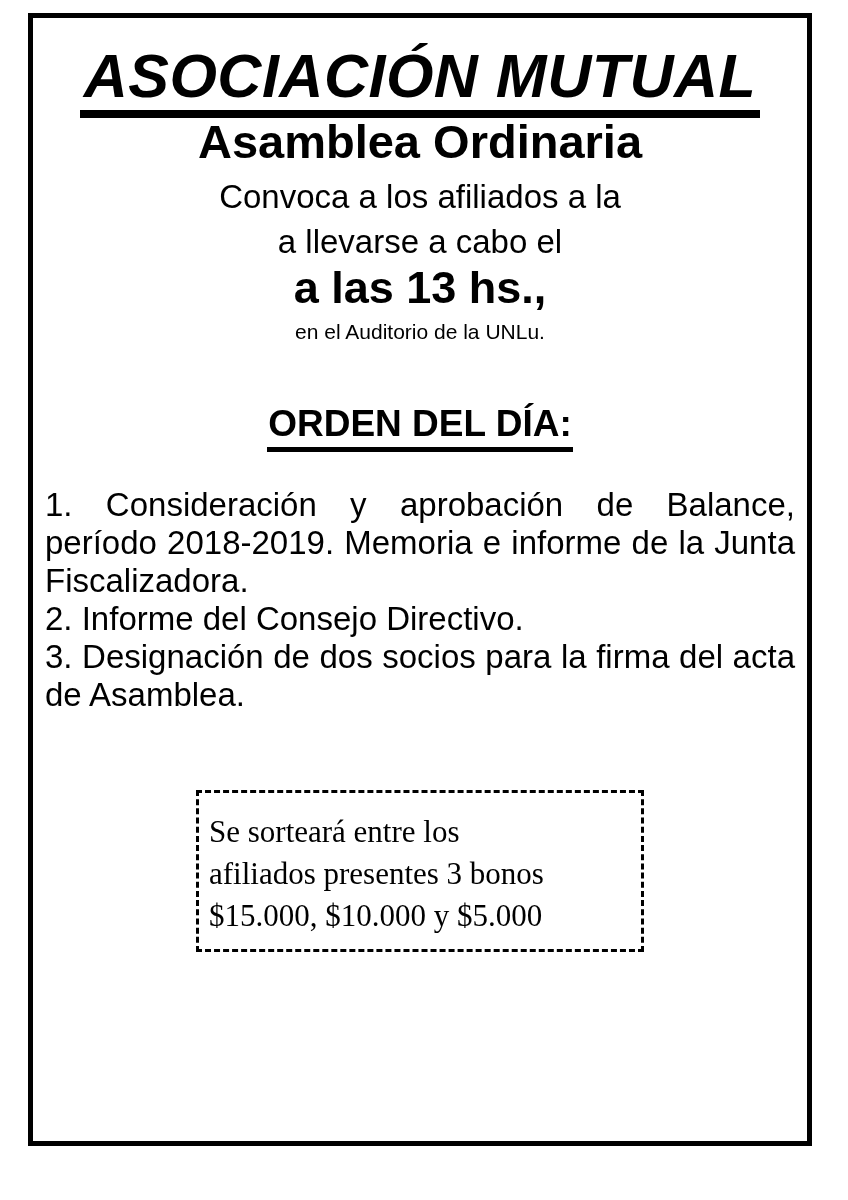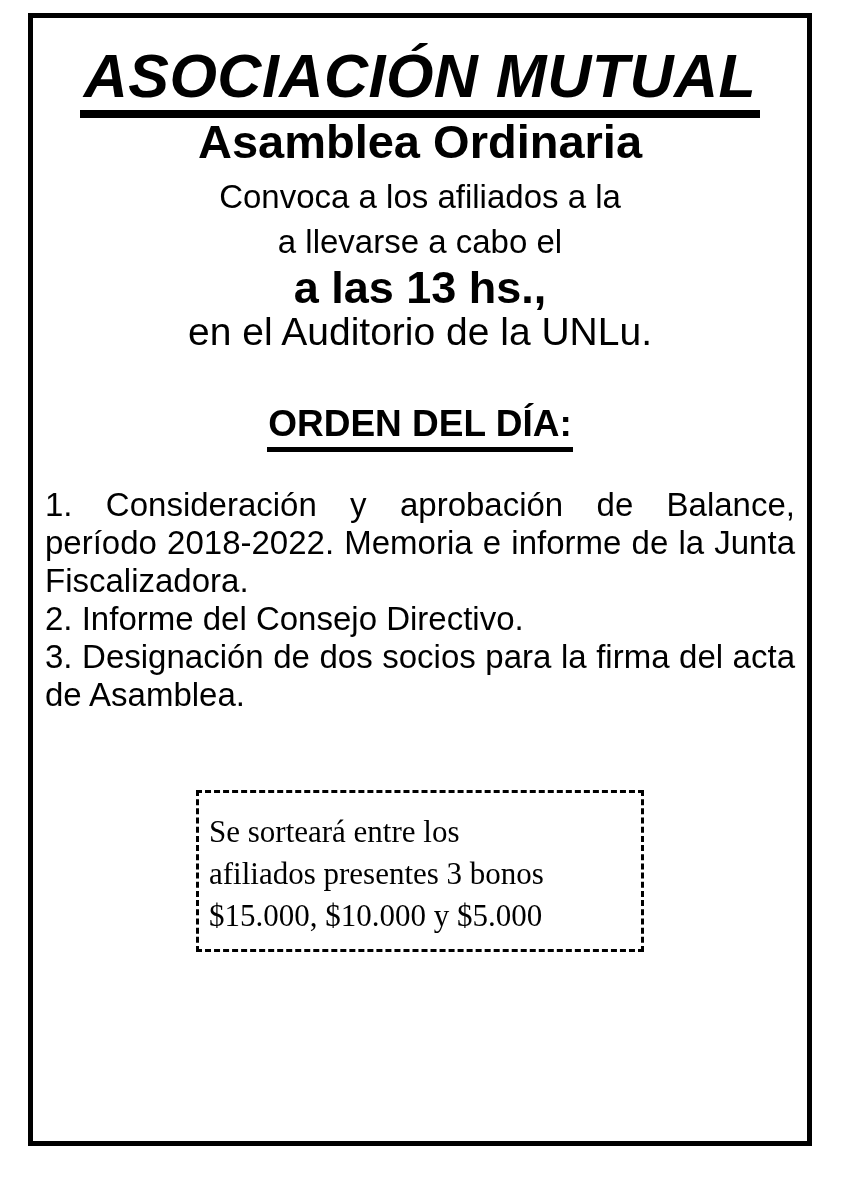--- a/index.html
+++ b/index.html
@@ -42,21 +42,21 @@
     line-height: 1;
     padding: 0 4px 3px 4px;
     border-bottom: 8px solid #000000;
   }
 
   .l-intro   { margin: 14px 0 0 0; font-size: 33px; line-height: 34px; }
   .l-assembly{ margin: 0;          font-size: 47px; line-height: 48px; font-weight: bold; }
   .l-lead    { margin: 10px 0 0 0; font-size: 33px; line-height: 36px; }
   .l-date    { margin: 4px 0 0 0;  font-size: 41px; line-height: 44px; font-weight: bold; }
   .l-time    { margin: 6px 0 0 0;  font-size: 45px; line-height: 44px; font-weight: bold; }
-  .l-venue   { margin: 4px 0 0 0;  font-size: 39px; line-height: 36px; }
+  .l-venue   { margin: 4px 0 0 0;  font-size: 21px; line-height: 36px; }
 
   .agenda-heading {
     margin: 55px 0 0 0;
     text-align: center;
     line-height: 1;
   }
   .agenda-heading .agenda-heading-text {
     display: inline-block;
     font-size: 37px;
     font-weight: bold;
@@ -109,21 +109,21 @@
 
     <p class="center l-time">a las 13 hs.,</p>
 
     <p class="center l-venue">en el Auditorio de la UNLu.</p>
 
     <h2 class="agenda-heading">
       <span class="agenda-heading-text">ORDEN DEL DÍA:</span>
     </h2>
 
     <div class="agenda-list">
-      <p class="agenda-item">1. Consideración y aprobación de Balance, período 2018-2022. Memoria e informe de la Junta Fiscalizadora.</p>
+      <p class="agenda-item">1. Consideración y aprobación de Balance, período 2018-2019. Memoria e informe de la Junta Fiscalizadora.</p>
       <p class="agenda-item">2.  Informe del Consejo Directivo.</p>
       <p class="agenda-item">3.  Designación de dos socios para la firma del acta de Asamblea.</p>
     </div>
 
     <div class="raffle-box">
       <p class="raffle-line">Se sorteará entre los</p>
       <p class="raffle-line">afiliados presentes 3 bonos</p>
       <p class="raffle-line">$15.000, $10.000 y $5.000</p>
     </div>
 

